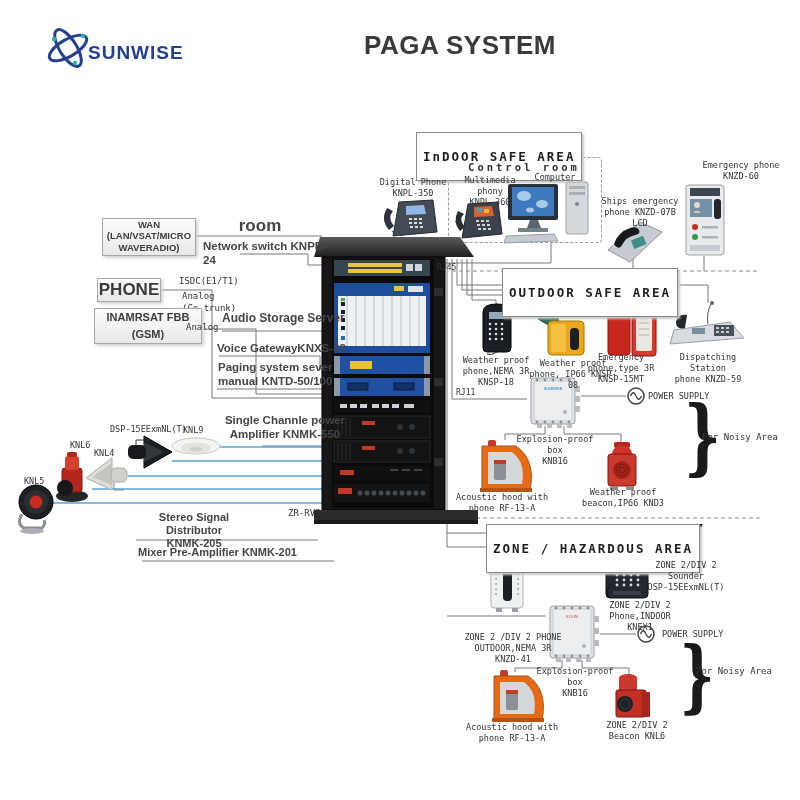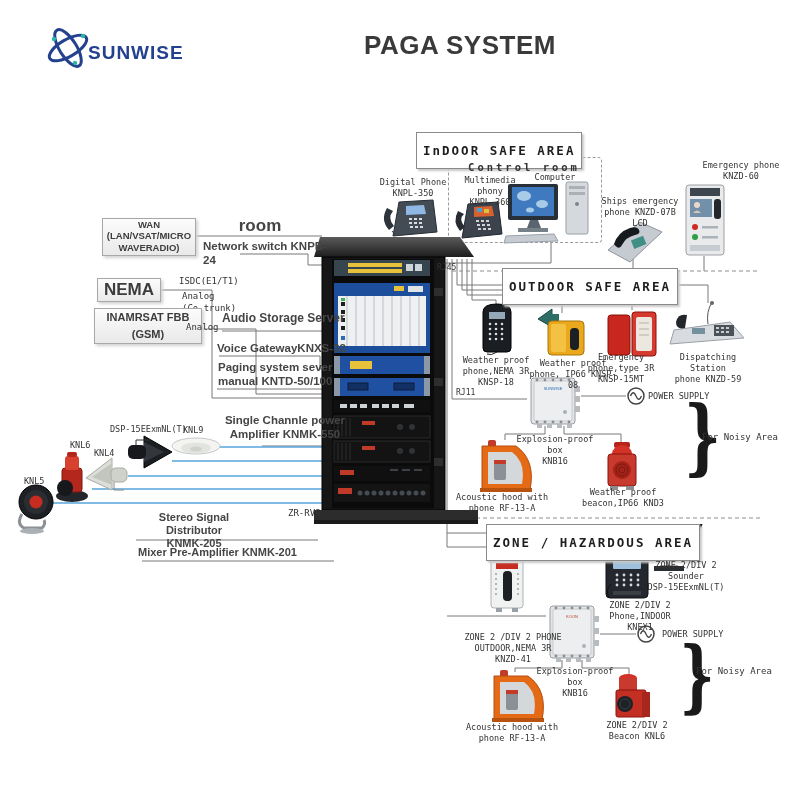--- a/index.html
+++ b/index.html
@@ -5,21 +5,21 @@
   html,body{margin:0;padding:0;background:#fff;}
   #canvas{position:relative;width:800px;height:800px;background:#ffffff;overflow:hidden;
           font-family:"Liberation Sans",sans-serif;}
   .lbl{position:absolute;font-family:"DejaVu Sans Mono",monospace;font-size:8.5px;color:#333;
        white-space:pre-line;line-height:1.3;}
   .c{text-align:center;}
   .blbl{position:absolute;font-family:"Liberation Sans",sans-serif;font-weight:bold;font-size:11.5px;
         color:#454545;white-space:pre-line;line-height:1.2;}
   .hdr{position:absolute;background:#fff;border:1px solid #8a8a8a;box-shadow:2px 2px 2px #c9c9c9;
        font-family:"DejaVu Sans Mono",monospace;font-weight:bold;color:#1d1d1d;text-align:center;
-       letter-spacing:2px;padding:10px 6px;font-size:12.5px;white-space:nowrap;}
+       letter-spacing:2px;padding:16px 6px;font-size:12.5px;white-space:nowrap;}
   .box3d{position:absolute;background:linear-gradient(#fcfcfc,#e9e9e9);border:1px solid #a8a8a8;
          box-shadow:2px 2px 3px #d2d2d2;text-align:center;color:#3c3c3c;white-space:pre-line;
          font-weight:bold;}
   .dashbox{position:absolute;border:1.5px dashed #9a9a9a;border-radius:4px;}
   .dev{position:absolute;}
   .brace{position:absolute;font-family:"DejaVu Serif",serif;color:#1a1a1a;font-weight:bold;}
   svg{display:block;}
   #wires{position:absolute;left:0;top:0;z-index:1;}
   .z2{z-index:2;} .z3{z-index:3;}
 </style>
@@ -181,21 +181,21 @@
         <rect x="20" y="53" width="16" height="2.5" fill="#aab2ba"></rect>
       <rect x="8" y="62" width="30" height="6" fill="#c6ccd2"></rect>
     </svg>
   </div>
 
   <div class="box3d z3" style="left:102px;top:218px;width:92px;height:36px;font-size:9.5px;line-height:1.2;">WAN
 (LAN/VSAT/MICRO
 WAVERADIO)</div>
   <div class="blbl z3 c" style="left:225px;top:216px;width:70px;font-size:17px;">room</div>
   <div class="blbl z3" style="left:203px;top:240px;width:135px;">Network switch KNPB-24</div>
-  <div class="box3d z3" style="left:97px;top:278px;width:62px;height:22px;font-size:17px;line-height:1.25;">NEMA</div>
+  <div class="box3d z3" style="left:97px;top:278px;width:62px;height:22px;font-size:17px;line-height:1.25;">PHONE</div>
   <div class="lbl z3" style="left:179px;top:276px;font-size:9px;">ISDC(E1/T1)</div>
   <div class="lbl z3" style="left:182px;top:291px;font-size:9px;">Analog
 (Co trunk)</div>
   <div class="box3d z3" style="left:94px;top:308px;width:106px;height:34px;font-size:11px;line-height:1.5;">INAMRSAT FBB
 (GSM)</div>
   <div class="lbl z3" style="left:186px;top:322px;font-size:9px;">Analog</div>
 
   <div class="blbl z3" style="left:222px;top:311px;font-size:12px;">Audio Storage Server</div>
   <div class="blbl z3" style="left:217px;top:342px;">Voice GatewayKNXS-32</div>
   <div class="blbl z3" style="left:218px;top:361px;width:135px;">Paging system sever

